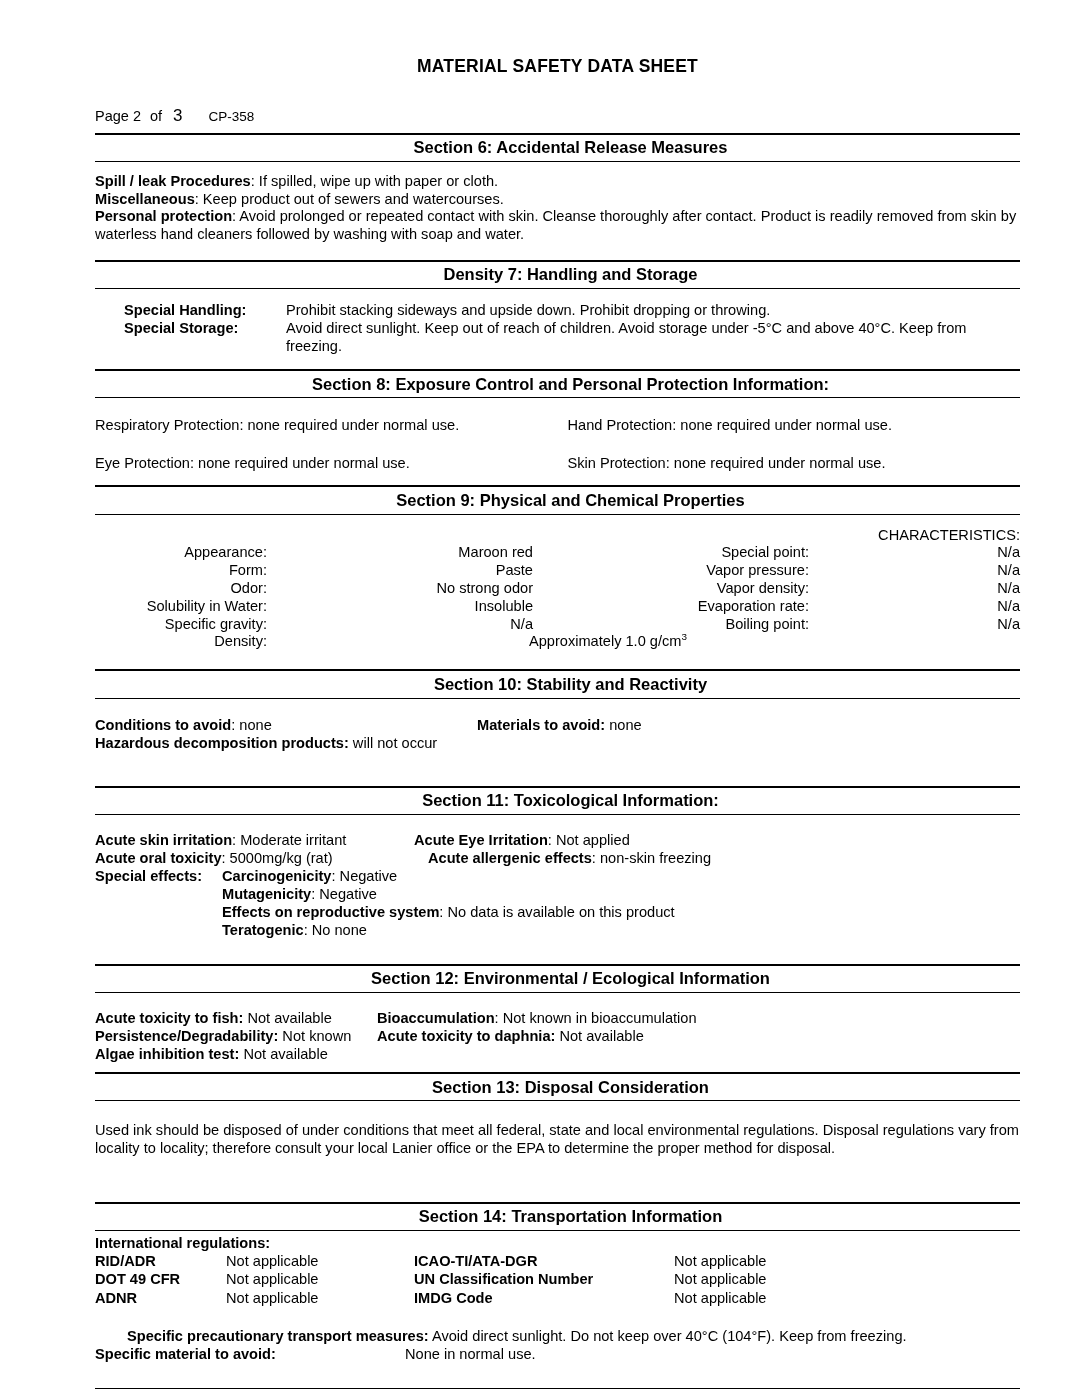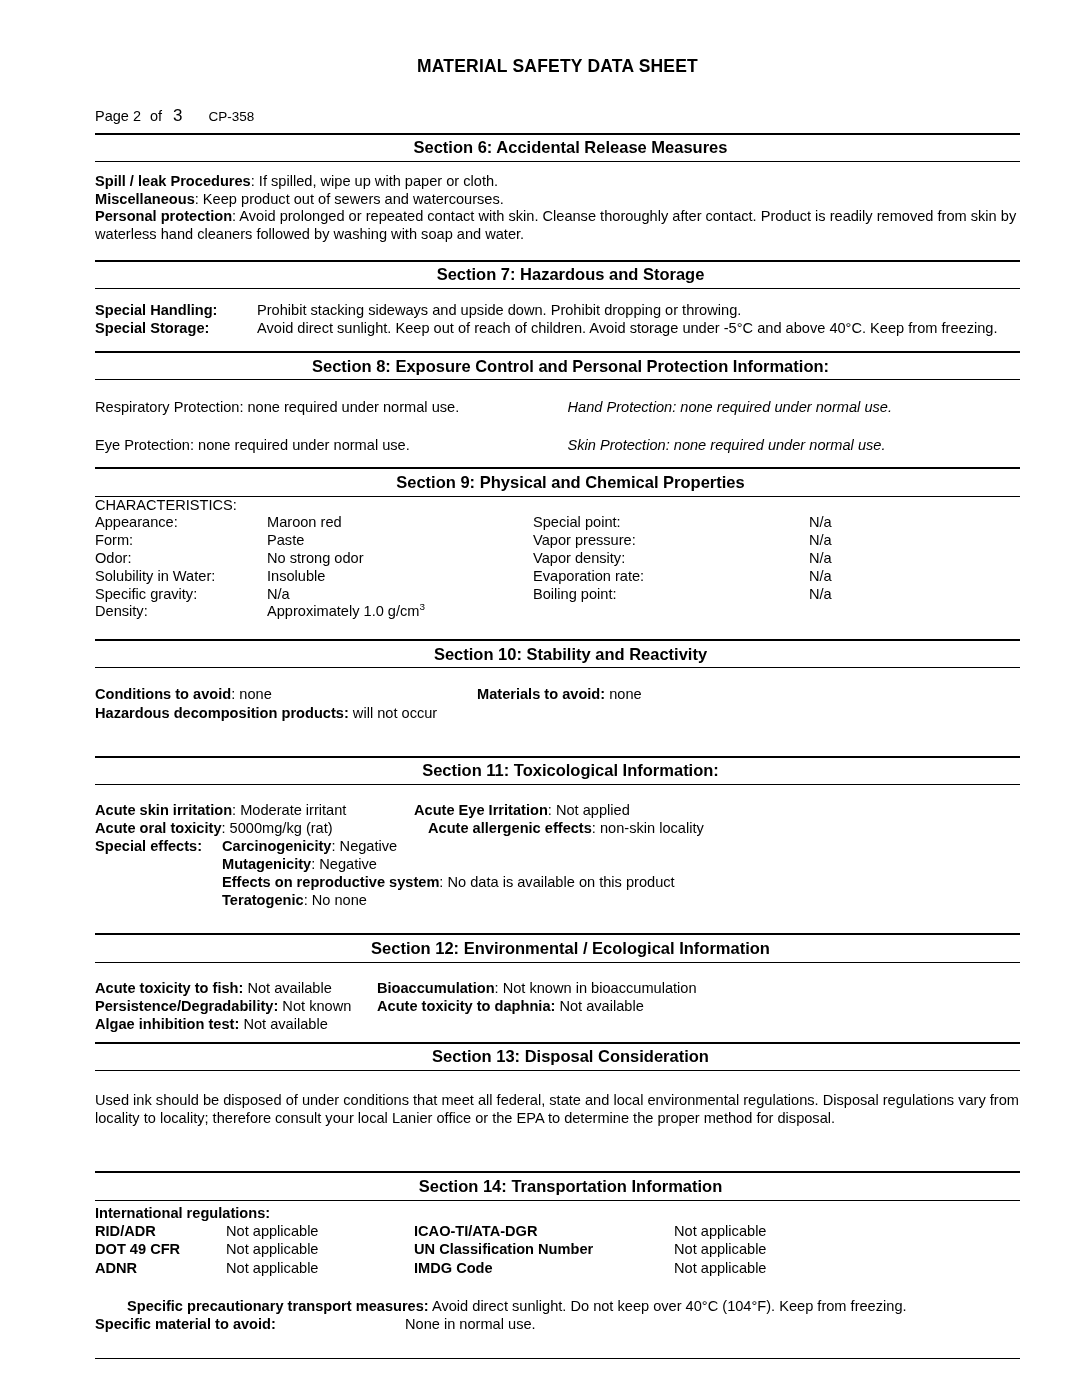--- a/index.html
+++ b/index.html
@@ -80,43 +80,43 @@
     font-size: 14.6px;
     line-height: 1.21;
   }
   b, .b { font-weight: bold; }
 
   
   .s6-lines { margin-top: 11px; }
   .s6-lines p { margin: 0; }
 
   
-  .s7 { margin-top: 12px; }
+  .s7 { margin-top: 12px; margin-left: 29px; }
   .s7-row { display: flex; }
   .s7-label {
     width: 162px;
     flex: 0 0 162px;
     font-weight: bold;
     font-size: 14.6px;
     line-height: 1.24;
   }
   .s7-val {
     flex: 1;
     font-size: 14.6px;
     line-height: 1.24;
   }
 
   
   .s8 { margin-top: 19px; }
   .s8-row { display: flex; margin-bottom: 22px; }
   .s8-col { width: 50%; font-size: 14.6px; }
-  .s8-col.right { padding-left: 20px; font-style: italic; }
-
-  
-  .s9 { margin-top: 0; }
+  .s8-col.right { padding-left: 20px; }
+
+  
+  .s9 { margin-top: 12px; text-align: right; }
   .s9-title { font-size: 14.6px; line-height: 1.22; }
   .s9-grid { position: relative; }
   .s9-row { display: flex; line-height: 1.22; font-size: 14.6px; }
   .s9-c1 { width: 172px; flex: 0 0 172px; }
   .s9-c2 { width: 266px; flex: 0 0 266px; }
   .s9-c3 { width: 276px; flex: 0 0 276px; }
   .s9-c4 { flex: 1; }
   sup { font-size: 0.68em; vertical-align: super; line-height: 0; }
 
   
@@ -179,21 +179,21 @@
     <div class="sec-head thin-bottom">
       <div class="sec-head-title">Section 6: Accidental Release Measures</div>
     </div>
     <div class="s6-lines body-text">
       <p><b>Spill / leak Procedures</b><span>: If spilled, wipe up with paper or cloth.</span></p>
       <p><b>Miscellaneous</b><span>:  Keep product out of sewers and watercourses.</span></p>
       <p><b>Personal protection</b><span>: Avoid prolonged or repeated contact with skin. Cleanse thoroughly after contact. Product is readily removed from skin by waterless hand cleaners followed by washing with soap and water.</span></p>
     </div>
 
     <div class="sec-head thin-bottom" style="margin-top:16px">
-      <div class="sec-head-title">Section 7: Hazardous and Storage</div>
+      <div class="sec-head-title">Density 7: Handling and Storage</div>
     </div>
     <div class="s7">
       <div class="s7-row">
         <div class="s7-label">Special Handling:</div>
         <div class="s7-val">Prohibit stacking sideways and upside down. Prohibit dropping or throwing.</div>
       </div>
       <div class="s7-row">
         <div class="s7-label">Special Storage:</div>
         <div class="s7-val">Avoid direct sunlight. Keep out of reach of children. Avoid storage under -5°C and above 40°C. Keep from freezing.</div>
       </div>
@@ -279,21 +279,21 @@
     <div class="sec-head thin-bottom" style="margin-top:34px">
       <div class="sec-head-title">Section 11: Toxicological Information:</div>
     </div>
     <div class="s11">
       <div class="s11-row">
         <div class="s11-a"><b>Acute skin irritation</b><span>:  Moderate irritant</span></div>
         <div class="s11-b"><b>Acute Eye Irritation</b><span>: Not applied</span></div>
       </div>
       <div class="s11-row">
         <div class="s11-a"><b>Acute oral toxicity</b><span>:  5000mg/kg (rat)</span></div>
-        <div class="s11-b" style="padding-left:14px"><b>Acute allergenic effects</b><span>: non-skin locality</span></div>
+        <div class="s11-b" style="padding-left:14px"><b>Acute allergenic effects</b><span>: non-skin freezing</span></div>
       </div>
       <div class="s11-sp">
         <div class="s11-sp-lab">Special effects:</div>
         <div class="s11-sp-val"><b>Carcinogenicity</b><span>: Negative</span></div>
       </div>
       <div class="s11-indent"><b>Mutagenicity</b><span>: Negative</span></div>
       <div class="s11-indent"><b>Effects on reproductive system</b><span>: No data is available on this product</span></div>
       <div class="s11-indent"><b>Teratogenic</b><span>: No none</span></div>
     </div>
 

